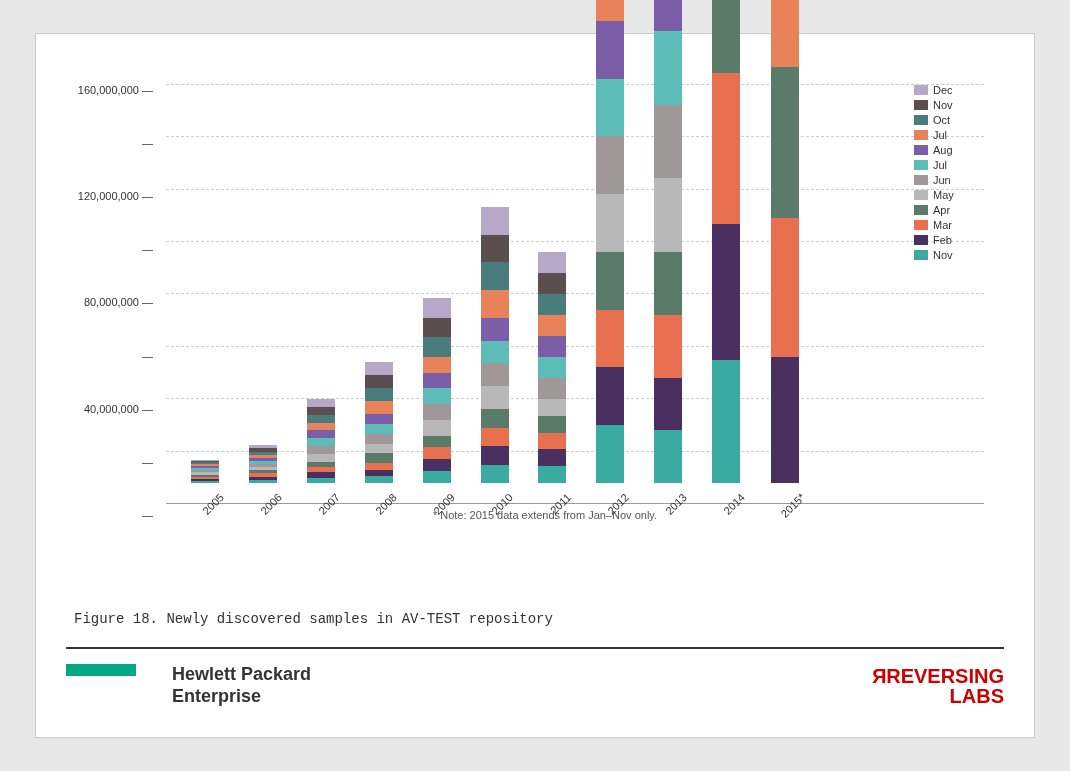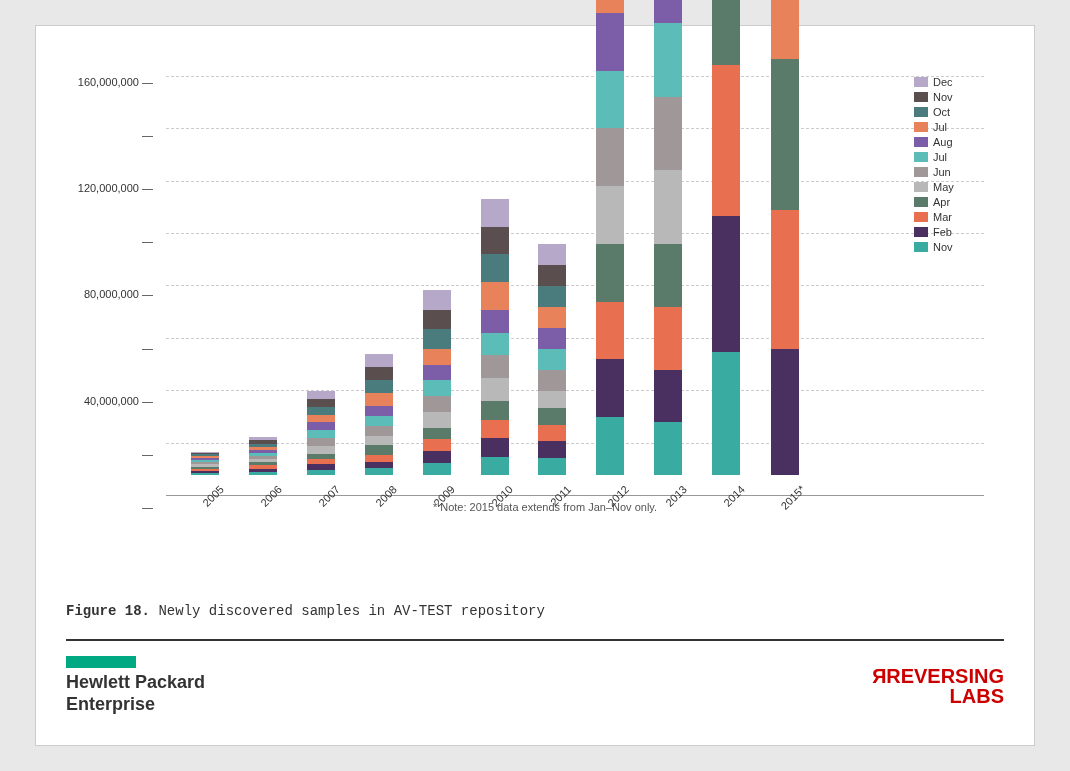--- a/index.html
+++ b/index.html
@@ -108,33 +108,35 @@
       margin-left: -60px;
     }
     .figure-caption {
       font-size: 14px;
       color: #333;
       margin-top: 20px;
       padding-top: 10px;
       font-family: 'Courier New', monospace;
     }
     .figure-caption strong {
-      font-weight: bold;
+      font-weight: normal;
+      margin-left: 8px;
     }
     .footer {
       border-top: 2px solid #333;
       margin-top: 20px;
       padding-top: 15px;
       display: flex;
       align-items: center;
       justify-content: space-between;
     }
     .hpe-logo {
       display: flex;
-      flex-direction: column;
+      flex-direction: row;
+      gap: 36px;
     }
     .hpe-bar {
       width: 70px;
       height: 12px;
       background: #01a982;
       margin-bottom: 4px;
     }
     .hpe-text {
       font-size: 18px;
       font-weight: bold;

